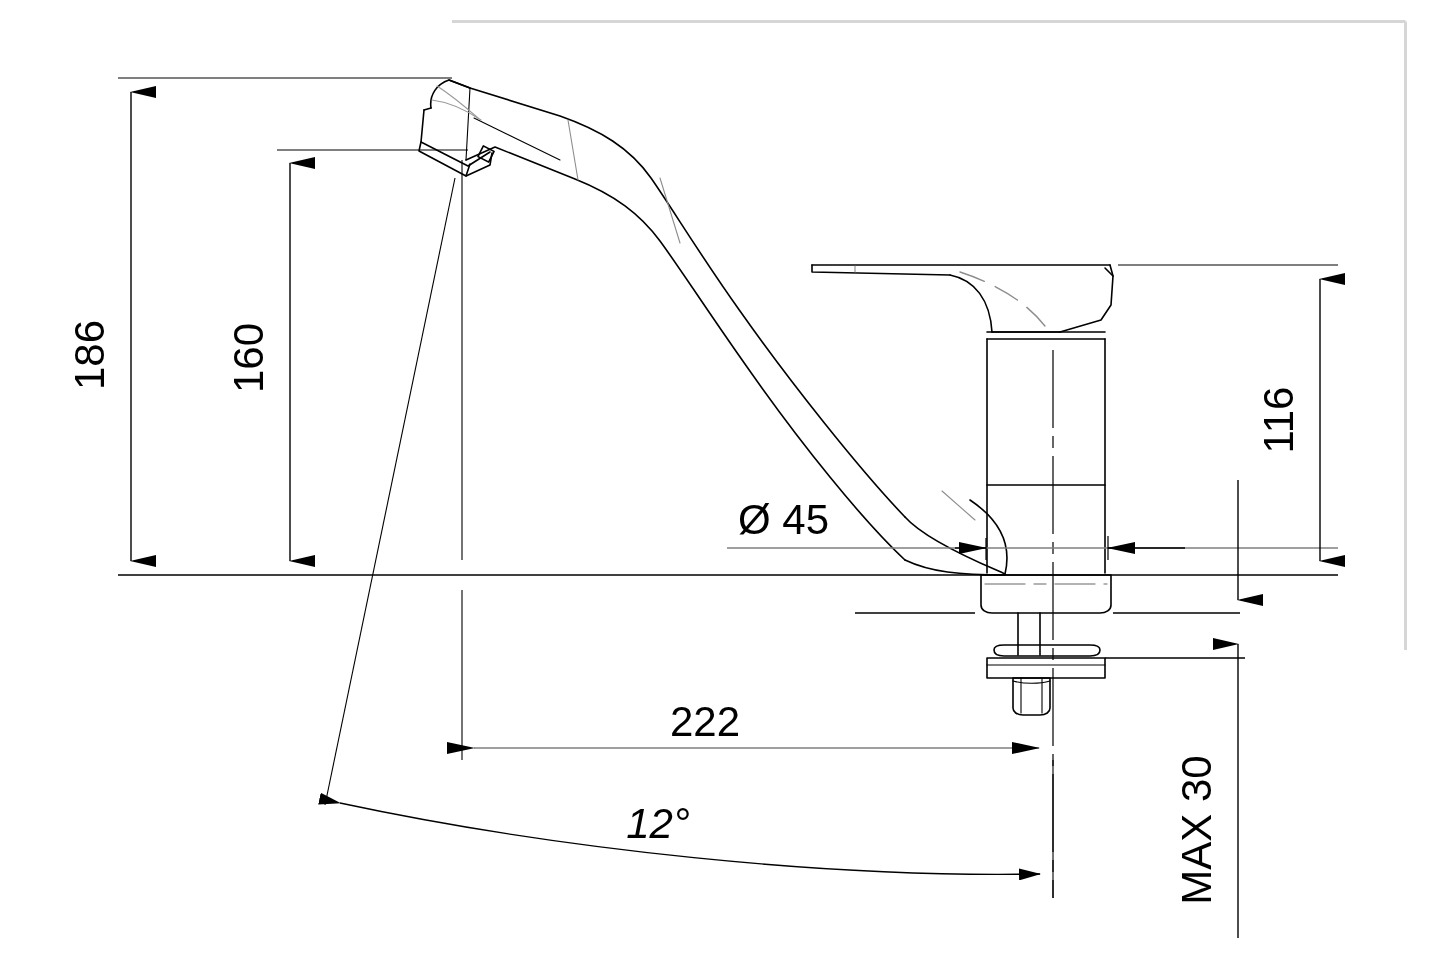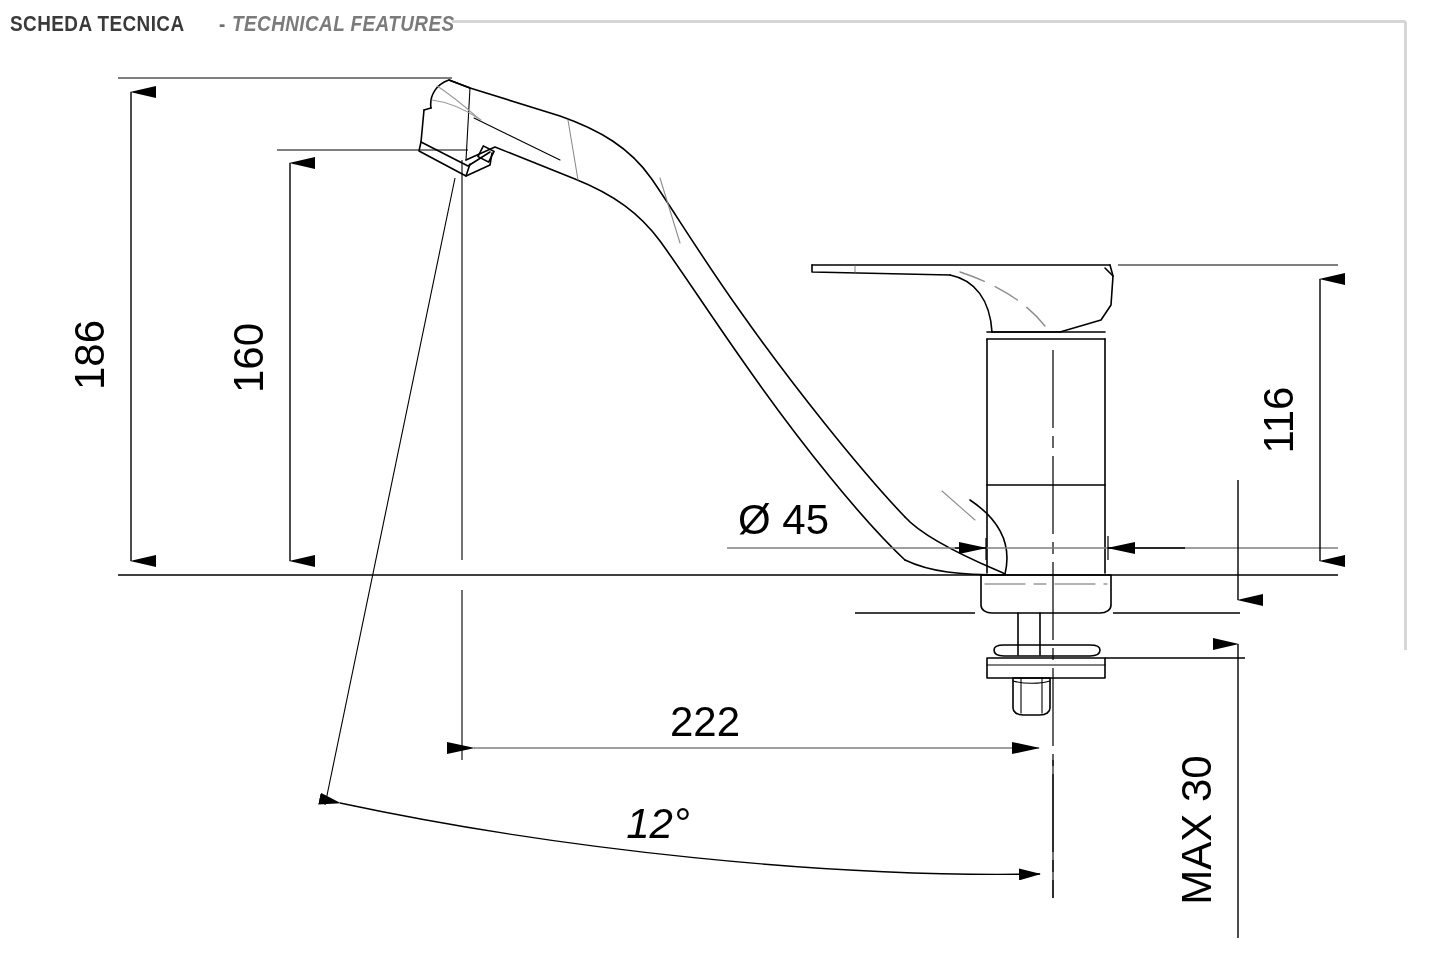--- a/index.html
+++ b/index.html
@@ -71,25 +71,20 @@
   text.dim {
     font-family: "Liberation Sans", sans-serif;
     fill: #000000;
   }
 </style>
 </head>
 <body>
 
 <div id="sheet">
 
-  <div id="header">
-    <span class="hdr-main">SCHEDA TECNICA</span>
-    <span class="hdr-dash">-</span>
-    <span class="hdr-sub">TECHNICAL FEATURES</span>
-  </div>
 
   <svg id="drawing" width="1438" height="968" viewBox="0 0 1438 968">
 
     <defs>
       <marker id="arrUp" markerWidth="14" markerHeight="26" refX="7" refY="25" orient="auto" markerUnits="userSpaceOnUse">
         <polygon points="7,26 1,0 13,0" fill="#000"></polygon>
       </marker>
       <marker id="arrDown" markerWidth="14" markerHeight="26" refX="7" refY="25" orient="auto" markerUnits="userSpaceOnUse">
         <polygon points="7,26 1,0 13,0" fill="#000"></polygon>
       </marker>

